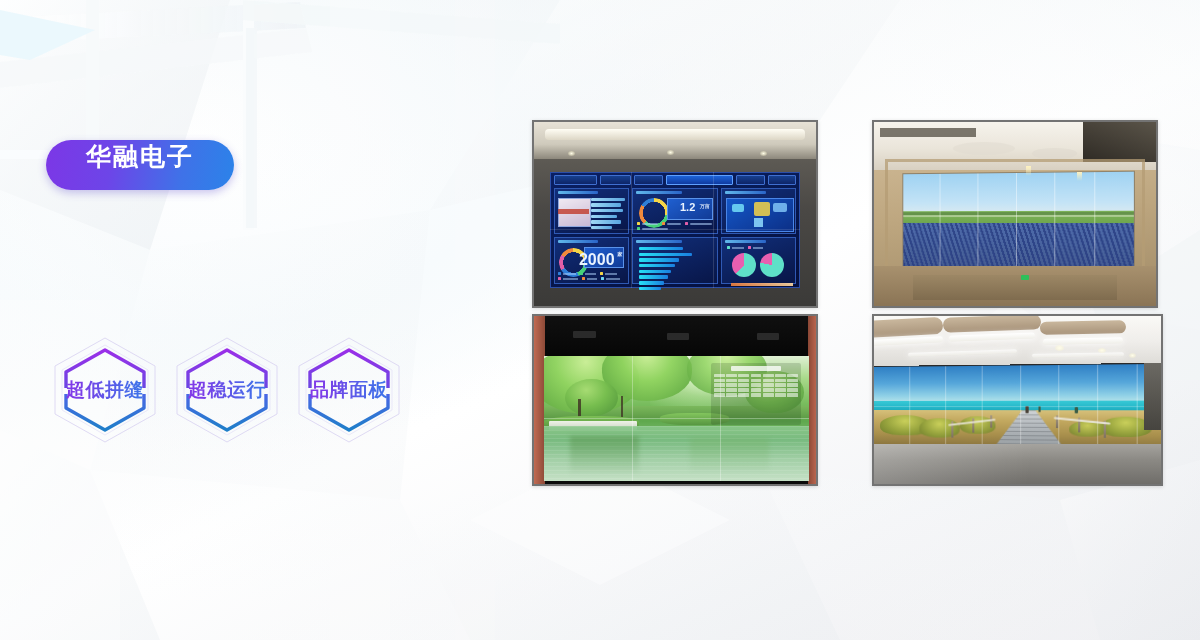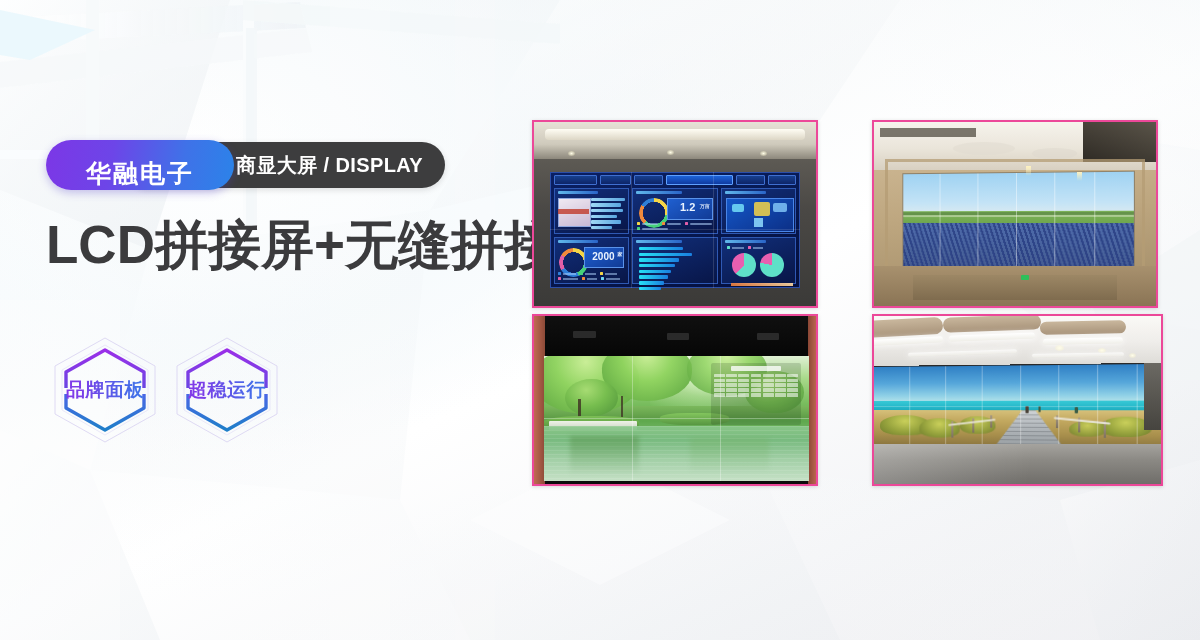--- a/index.html
+++ b/index.html
@@ -28,21 +28,21 @@
     background:#3d3d3e;display:flex;align-items:center;
     box-shadow:0 2px 6px rgba(0,0,0,.13);
   }
   .badge-dark span{
     color:#ffffff;font-size:20px;font-weight:bold;letter-spacing:.4px;white-space:nowrap;
   }
   .badge-grad{
     position:absolute;left:0;top:0;height:50px;min-width:140px;
     padding:0 24px;border-radius:25px;
     background:linear-gradient(100deg,#7c37e6 0%,#6d45e8 35%,#3f72e8 72%,#2b83e9 100%);
-    display:flex;align-items:flex-end;justify-content:center;
+    display:flex;align-items:flex-start;justify-content:center;
     box-shadow:0 3px 9px rgba(80,60,200,.30);
   }
   .badge-grad span{color:#fff;font-size:25px;font-weight:bold;letter-spacing:2px;white-space:nowrap;}
 
   .headline{
     margin-top:28px;font-size:53px;font-weight:bold;color:#3b3b3d;
     letter-spacing:0px;line-height:1.02;white-space:nowrap;
   }
   .subhead{
     margin-top:13px;font-size:20px;color:#8c8d90;letter-spacing:.1px;white-space:nowrap;
@@ -54,21 +54,21 @@
   .hex-cell svg{position:absolute;left:0;top:0;}
   .hex-label{
     position:absolute;left:0;right:0;top:50%;transform:translateY(-50%);
     text-align:center;font-size:19px;font-weight:bold;letter-spacing:.5px;
     background:linear-gradient(90deg,#8f34ea 0%,#7a3fe8 30%,#4a69e9 68%,#2f84e9 100%);
     -webkit-background-clip:text;background-clip:text;color:transparent;
     -webkit-text-fill-color:transparent;white-space:nowrap;
   }
 
   
-  .photo{position:absolute;border:2px solid #ec4899;box-sizing:border-box;overflow:hidden;
+  .photo{position:absolute;border:2px solid #737373;box-sizing:border-box;overflow:hidden;
     background:#f0abfc;box-shadow:0 1px 4px rgba(0,0,0,.14);}
   .photo .inner{position:absolute;inset:0;overflow:hidden;}
 
   
   .p1{left:532px;top:120px;width:286px;height:188px;}
   .room1{position:absolute;inset:0;background:linear-gradient(180deg,#6e6a63 0%,#5c5953 22%,#4a4845 48%,#3b3a38 100%);}
   .ceil1{position:absolute;left:0;top:0;width:100%;height:20%;
     background:linear-gradient(180deg,#e7e2d6 0%,#cfcabc 60%,#8d887c 100%);}
   .ceil1cut{position:absolute;left:4%;top:4%;width:92%;height:6%;border-radius:4px;
     background:linear-gradient(180deg,#fffdf4,#ddd7c6);}
@@ -235,33 +235,68 @@
 
     <polygon points="0,10 95,30 30,60 0,55" fill="#e9f7fd" opacity="0.9"></polygon>
 
     <rect x="330" y="0" width="60" height="640" fill="#ffffff" opacity="0.18"></rect>
     <rect x="455" y="0" width="40" height="640" fill="#ffffff" opacity="0.12"></rect>
   </svg>
 
   <div class="left-col">
 
     <div class="badge-row">
-      <div class="badge-dark">
-        <span>商显大屏 / DISPLAY</span>
-      </div>
       <div class="badge-grad">
         <span>华融电子</span>
       </div>
     </div>
 
-    <div class="headline">LCD拼接屏+无缝拼接</div>
   </div>
 
   <div class="hex-row">
 
+    <div class="hex-cell">
+      <svg width="118" height="116" viewBox="0 0 118 116">
+        <defs>
+          <linearGradient id="hxT0" x1="0" y1="0" x2="0" y2="1">
+            <stop offset="0" stop-color="#9a2fe8"></stop>
+              <stop offset="1" stop-color="#6a46e3"></stop>
+          </linearGradient>
+          <linearGradient id="hxB0" x1="0" y1="0" x2="0" y2="1">
+            <stop offset="0" stop-color="#4a66e6"></stop>
+              <stop offset="1" stop-color="#1f7fc9"></stop>
+          </linearGradient>
+        </defs>
+        <polygon points="59,6 109,34 109,82 59,110 9,82 9,34" fill="none" stroke="#d9d3f2" stroke-width="1" opacity="0.85"></polygon>
+        <polygon points="59,13 102,38 102,78 59,103 16,78 16,38" fill="none" stroke="#e3e0f6" stroke-width="1" opacity="0.7"></polygon>
+        <path d="M20,56 L20,40 L59,18 L98,40 L98,56" fill="none" stroke="url(#hxT0)" stroke-width="3.4" stroke-linejoin="round"></path>
+        <path d="M20,62 L20,76 L59,98 L98,76 L98,62" fill="none" stroke="url(#hxB0)" stroke-width="3.4" stroke-linejoin="round"></path>
+      </svg>
+      <div class="hex-label">超低拼缝</div>
+    </div>
+
+    <div class="hex-cell">
+      <svg width="118" height="116" viewBox="0 0 118 116">
+        <defs>
+          <linearGradient id="hxT2" x1="0" y1="0" x2="0" y2="1">
+            <stop offset="0" stop-color="#9a2fe8"></stop>
+              <stop offset="1" stop-color="#6a46e3"></stop>
+          </linearGradient>
+          <linearGradient id="hxB2" x1="0" y1="0" x2="0" y2="1">
+            <stop offset="0" stop-color="#4a66e6"></stop>
+              <stop offset="1" stop-color="#1f7fc9"></stop>
+          </linearGradient>
+        </defs>
+        <polygon points="59,6 109,34 109,82 59,110 9,82 9,34" fill="none" stroke="#d9d3f2" stroke-width="1" opacity="0.85"></polygon>
+        <polygon points="59,13 102,38 102,78 59,103 16,78 16,38" fill="none" stroke="#e3e0f6" stroke-width="1" opacity="0.7"></polygon>
+        <path d="M20,56 L20,40 L59,18 L98,40 L98,56" fill="none" stroke="url(#hxT2)" stroke-width="3.4" stroke-linejoin="round"></path>
+        <path d="M20,62 L20,76 L59,98 L98,76 L98,62" fill="none" stroke="url(#hxB2)" stroke-width="3.4" stroke-linejoin="round"></path>
+      </svg>
+      <div class="hex-label">超稳运行</div>
+    </div>
 
     <div class="hex-cell">
       <svg width="118" height="116" viewBox="0 0 118 116">
         <defs>
           <linearGradient id="hxT1" x1="0" y1="0" x2="0" y2="1">
             <stop offset="0" stop-color="#9a2fe8"></stop>
               <stop offset="1" stop-color="#6a46e3"></stop>
           </linearGradient>
           <linearGradient id="hxB1" x1="0" y1="0" x2="0" y2="1">
             <stop offset="0" stop-color="#4a66e6"></stop>
@@ -269,40 +304,20 @@
           </linearGradient>
         </defs>
         <polygon points="59,6 109,34 109,82 59,110 9,82 9,34" fill="none" stroke="#d9d3f2" stroke-width="1" opacity="0.85"></polygon>
         <polygon points="59,13 102,38 102,78 59,103 16,78 16,38" fill="none" stroke="#e3e0f6" stroke-width="1" opacity="0.7"></polygon>
         <path d="M20,56 L20,40 L59,18 L98,40 L98,56" fill="none" stroke="url(#hxT1)" stroke-width="3.4" stroke-linejoin="round"></path>
         <path d="M20,62 L20,76 L59,98 L98,76 L98,62" fill="none" stroke="url(#hxB1)" stroke-width="3.4" stroke-linejoin="round"></path>
       </svg>
       <div class="hex-label">品牌面板</div>
     </div>
 
-    <div class="hex-cell">
-      <svg width="118" height="116" viewBox="0 0 118 116">
-        <defs>
-          <linearGradient id="hxT2" x1="0" y1="0" x2="0" y2="1">
-            <stop offset="0" stop-color="#9a2fe8"></stop>
-              <stop offset="1" stop-color="#6a46e3"></stop>
-          </linearGradient>
-          <linearGradient id="hxB2" x1="0" y1="0" x2="0" y2="1">
-            <stop offset="0" stop-color="#4a66e6"></stop>
-              <stop offset="1" stop-color="#1f7fc9"></stop>
-          </linearGradient>
-        </defs>
-        <polygon points="59,6 109,34 109,82 59,110 9,82 9,34" fill="none" stroke="#d9d3f2" stroke-width="1" opacity="0.85"></polygon>
-        <polygon points="59,13 102,38 102,78 59,103 16,78 16,38" fill="none" stroke="#e3e0f6" stroke-width="1" opacity="0.7"></polygon>
-        <path d="M20,56 L20,40 L59,18 L98,40 L98,56" fill="none" stroke="url(#hxT2)" stroke-width="3.4" stroke-linejoin="round"></path>
-        <path d="M20,62 L20,76 L59,98 L98,76 L98,62" fill="none" stroke="url(#hxB2)" stroke-width="3.4" stroke-linejoin="round"></path>
-      </svg>
-      <div class="hex-label">超稳运行</div>
-    </div>
-
   </div>
 
   <div class="photo p1">
     <div class="inner">
       <div class="room1"></div>
       <div class="ceil1"></div>
       <div class="ceil1cut"></div>
       <div class="spot" style="left:12%;top:16%;"></div>
       <div class="spot" style="left:47%;top:15%;"></div>
       <div class="spot" style="left:80%;top:16%;"></div>
@@ -368,21 +383,21 @@
             <div style="position:absolute;right:12%;top:32%;width:14px;height:9px;border-radius:2px;background:#7fc3f7;opacity:.85"></div>
             <div style="position:absolute;left:44%;bottom:14%;width:9px;height:9px;background:#8ad3f8;opacity:.9"></div>
           </div>
 
           <div class="dcard">
             <div class="donut" style="left:6%;top:22%;width:29px;height:29px;
               background:conic-gradient(#f5d547 0 22%, #46d07a 22% 44%, #2f7fd8 44% 66%, #e05fa8 66% 84%, #f08a3c 84% 100%);
               -webkit-mask:radial-gradient(circle,transparent 50%,#000 51%);mask:radial-gradient(circle,transparent 50%,#000 51%);"></div>
             <div style="position:absolute;right:5%;top:20%;width:52%;height:42%;
               background:linear-gradient(150deg,#1f5fd0,#113b96);border:.5px solid #5a93ea;"></div>
-            <div class="bignum" style="right:18%;top:28%;font-size:10px;">2000</div>
+            <div class="bignum" style="right:18%;top:28%;font-size:16px;">2000</div>
             <div class="bignum" style="right:7%;top:30%;font-size:5px;">家</div>
             <div class="legend-dots" style="left:5%;bottom:5%;">
               <div style="display:flex;align-items:center;gap:2px">
                   <span class="ldot" style="background:#2f7fd8"></span>
                   <span style="display:block;width:13px;height:2.2px;background:rgba(180,215,255,.5)"></span>
                 </div>
               <div style="display:flex;align-items:center;gap:2px">
                   <span class="ldot" style="background:#46d07a"></span>
                   <span style="display:block;width:11px;height:2.2px;background:rgba(180,215,255,.5)"></span>
                 </div>

